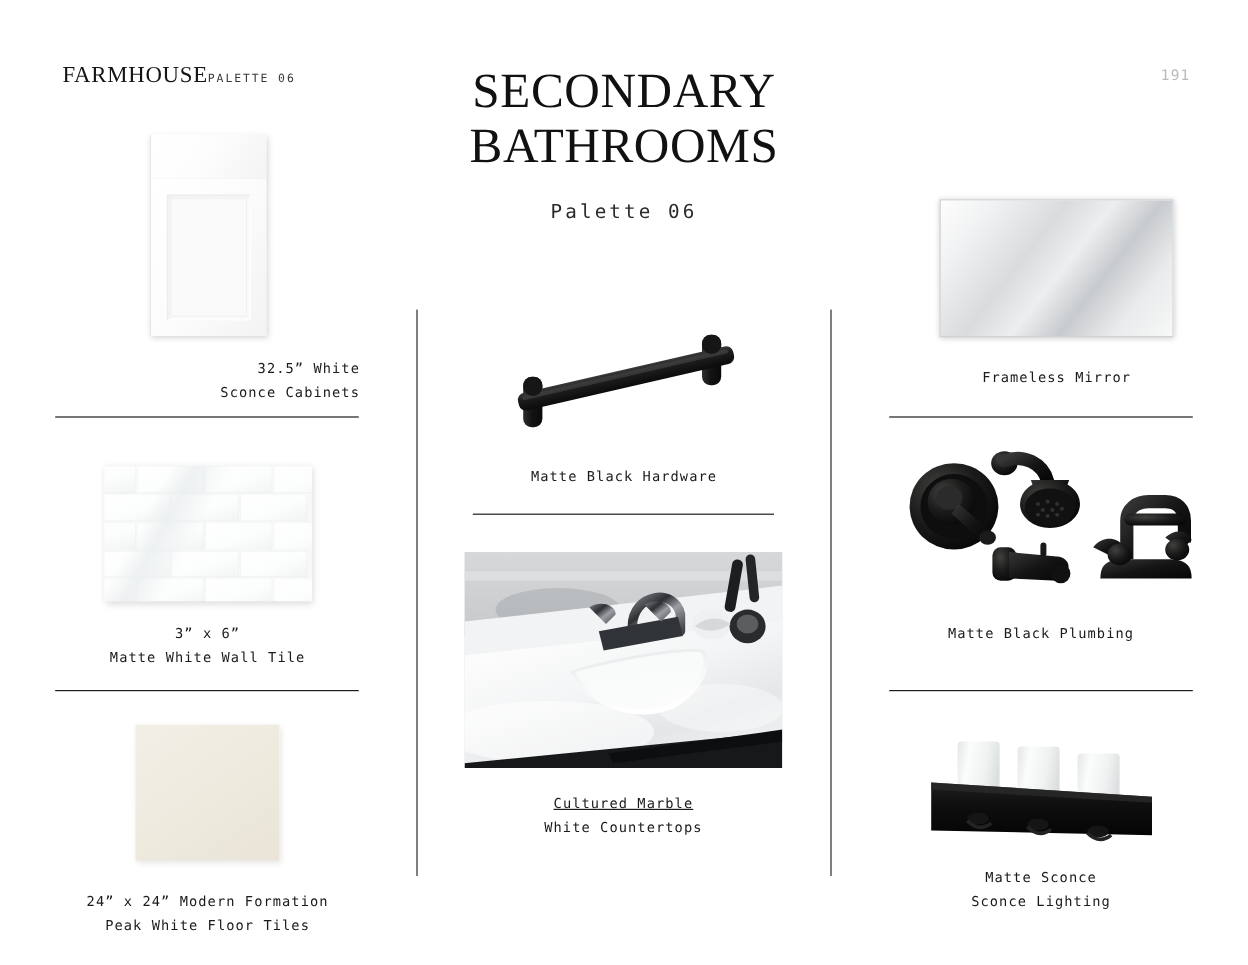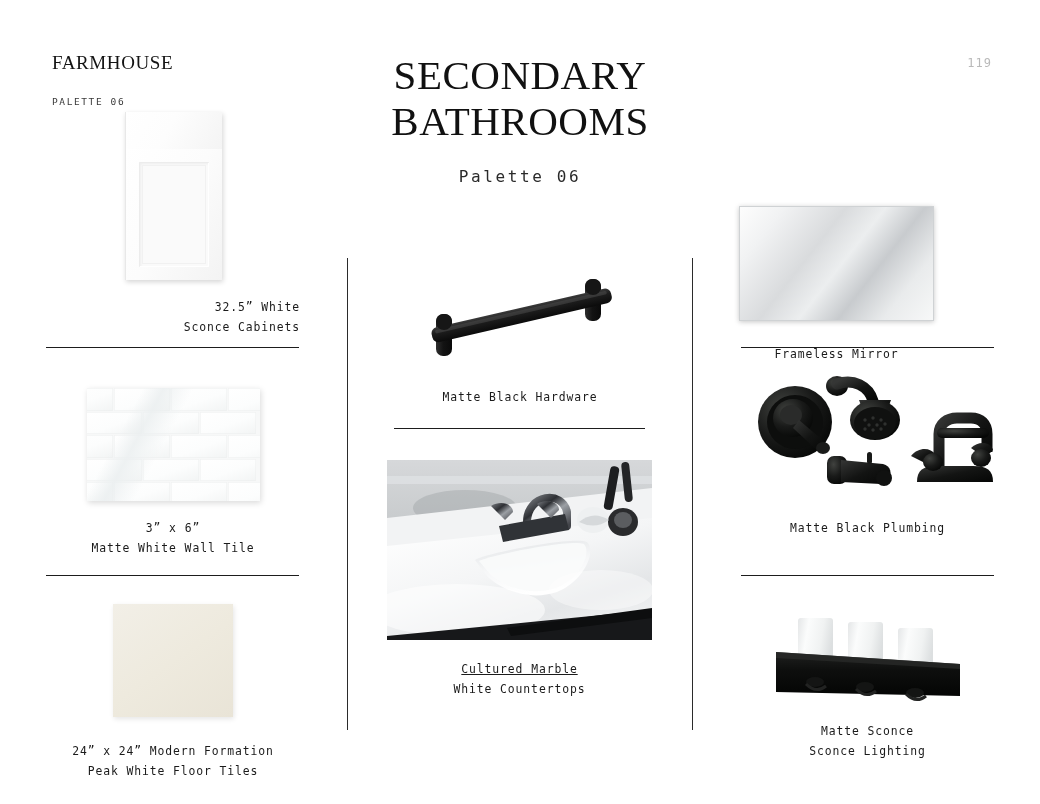--- a/index.html
+++ b/index.html
@@ -22,22 +22,20 @@
     background: #ffffff;
   }
 
   
   .brand {
     position: absolute;
     left: 52px;
     top: 52px;
     display: flex;
     align-items: baseline;
-    gap: 22px;
-    flex-direction: column;
   }
   .brand-name {
     font-family: "Liberation Serif", "DejaVu Serif", serif;
     font-size: 19px;
     letter-spacing: 0.6px;
     color: #141414;
     white-space: nowrap;
   }
   .brand-sub {
     font-family: "DejaVu Sans Mono", "Liberation Mono", monospace;
@@ -245,21 +243,21 @@
 </head>
 <body>
 
 <div class="page">
 
   <div class="brand">
     <div class="brand-name">FARMHOUSE</div>
     <div class="brand-sub">PALETTE 06</div>
   </div>
 
-  <div class="page-num">119</div>
+  <div class="page-num">191</div>
 
   <div class="title-block">
     <div class="title-line">SECONDARY</div>
     <div class="title-line">BATHROOMS</div>
     <div class="subtitle">Palette 06</div>
   </div>
 
   <div class="vrule left"></div>
   <div class="vrule right"></div>
 
@@ -425,21 +423,21 @@
 
           <path d="M0 176 L265 150 L265 180 L0 180 Z" fill="#17181a"></path>
           <path d="M120 168 L265 148 L265 158 L124 176 Z" fill="#0d0e0f"></path>
         </svg>
       </div>
     </div>
     <div class="caption" style="margin-top:20px;text-decoration:underline;">Cultured Marble</div>
     <div class="caption">White Countertops</div>
   </div>
 
-  <div class="item" style="left:710px; top:168px; width:253px;margin-top:40px;">
+  <div class="item" style="left:754px; top:168px; width:253px;">
     <div class="swatch-wrap" style="height:113px;">
       <div class="mirror"></div>
     </div>
     <div class="caption" style="margin-top:24px;">Frameless Mirror</div>
   </div>
 
   <div class="hrule" style="left:741px; top:347px; width:253px;"></div>
 
   <div class="item" style="left:741px; top:368px; width:253px;">
     <div class="swatch-wrap" style="height:135px;">

